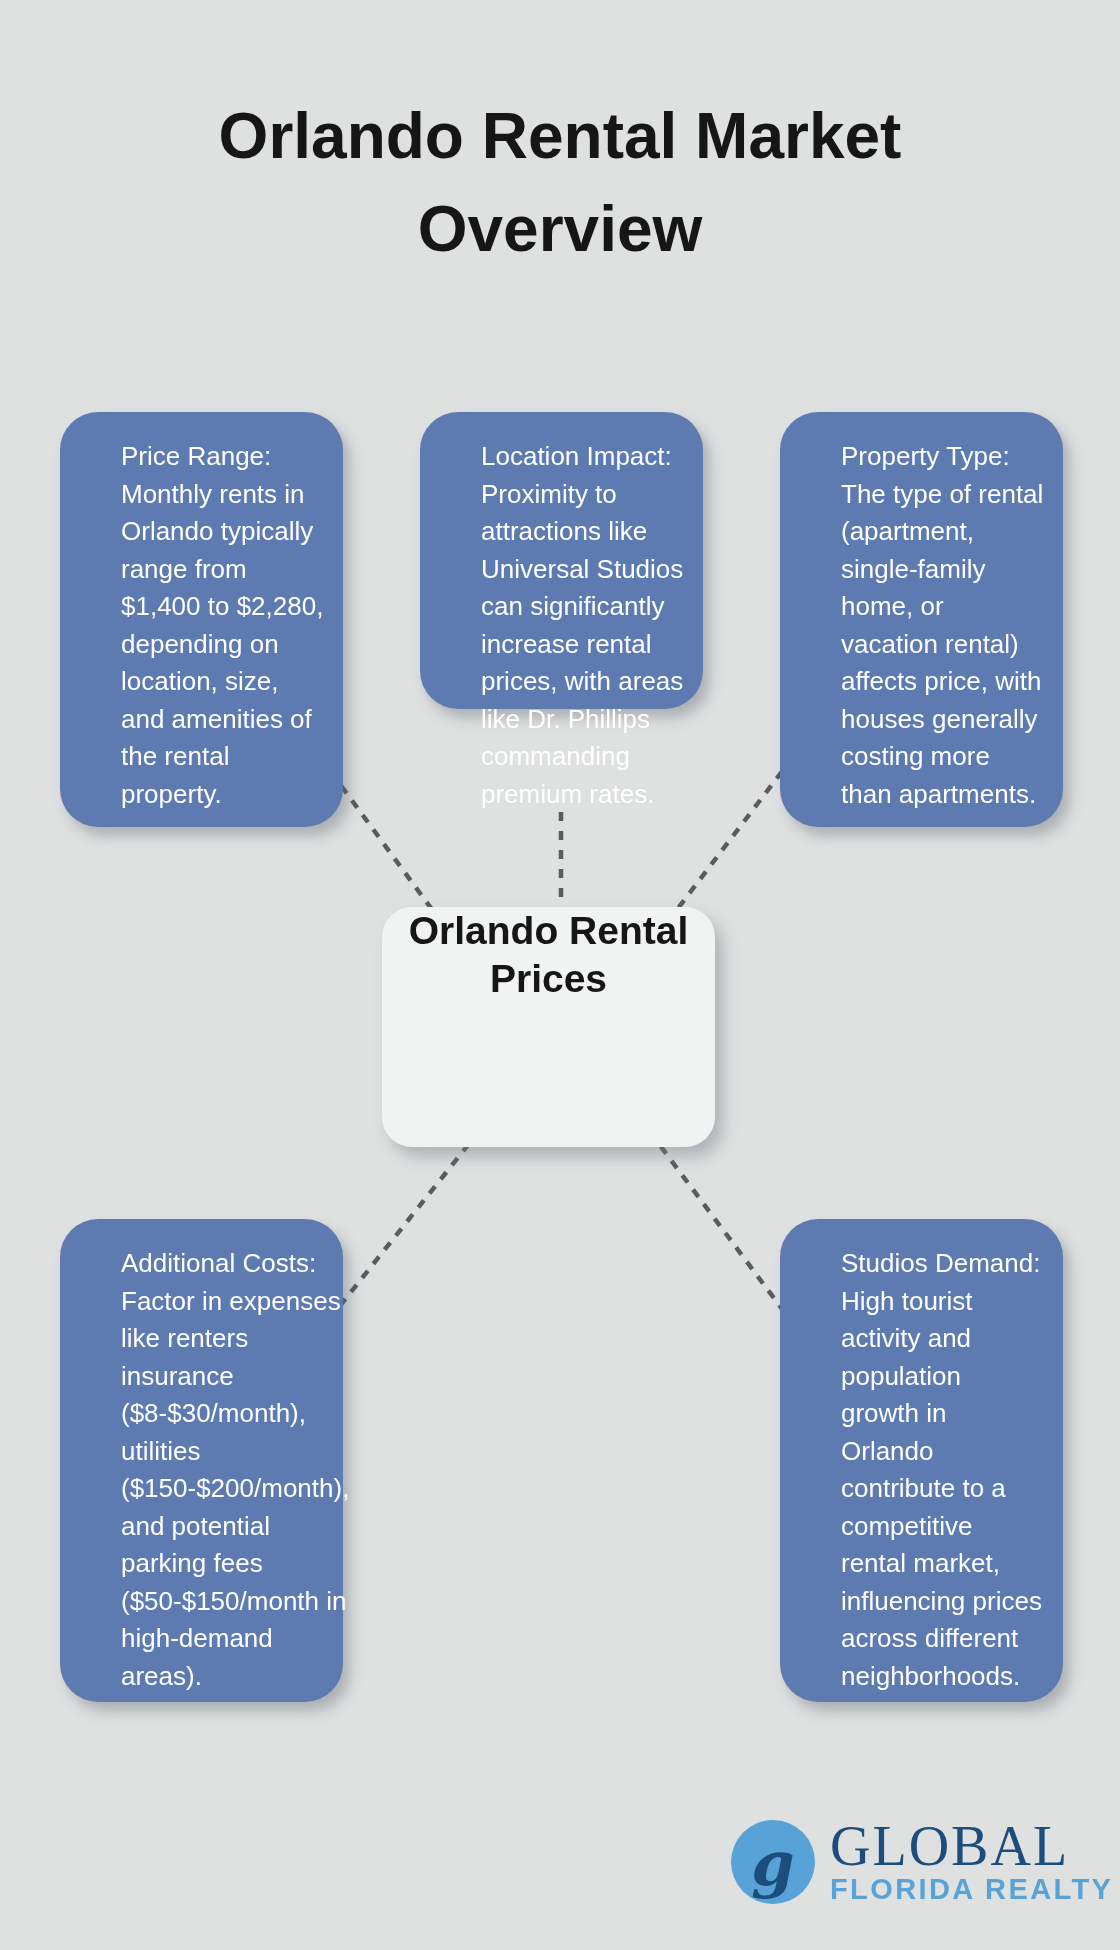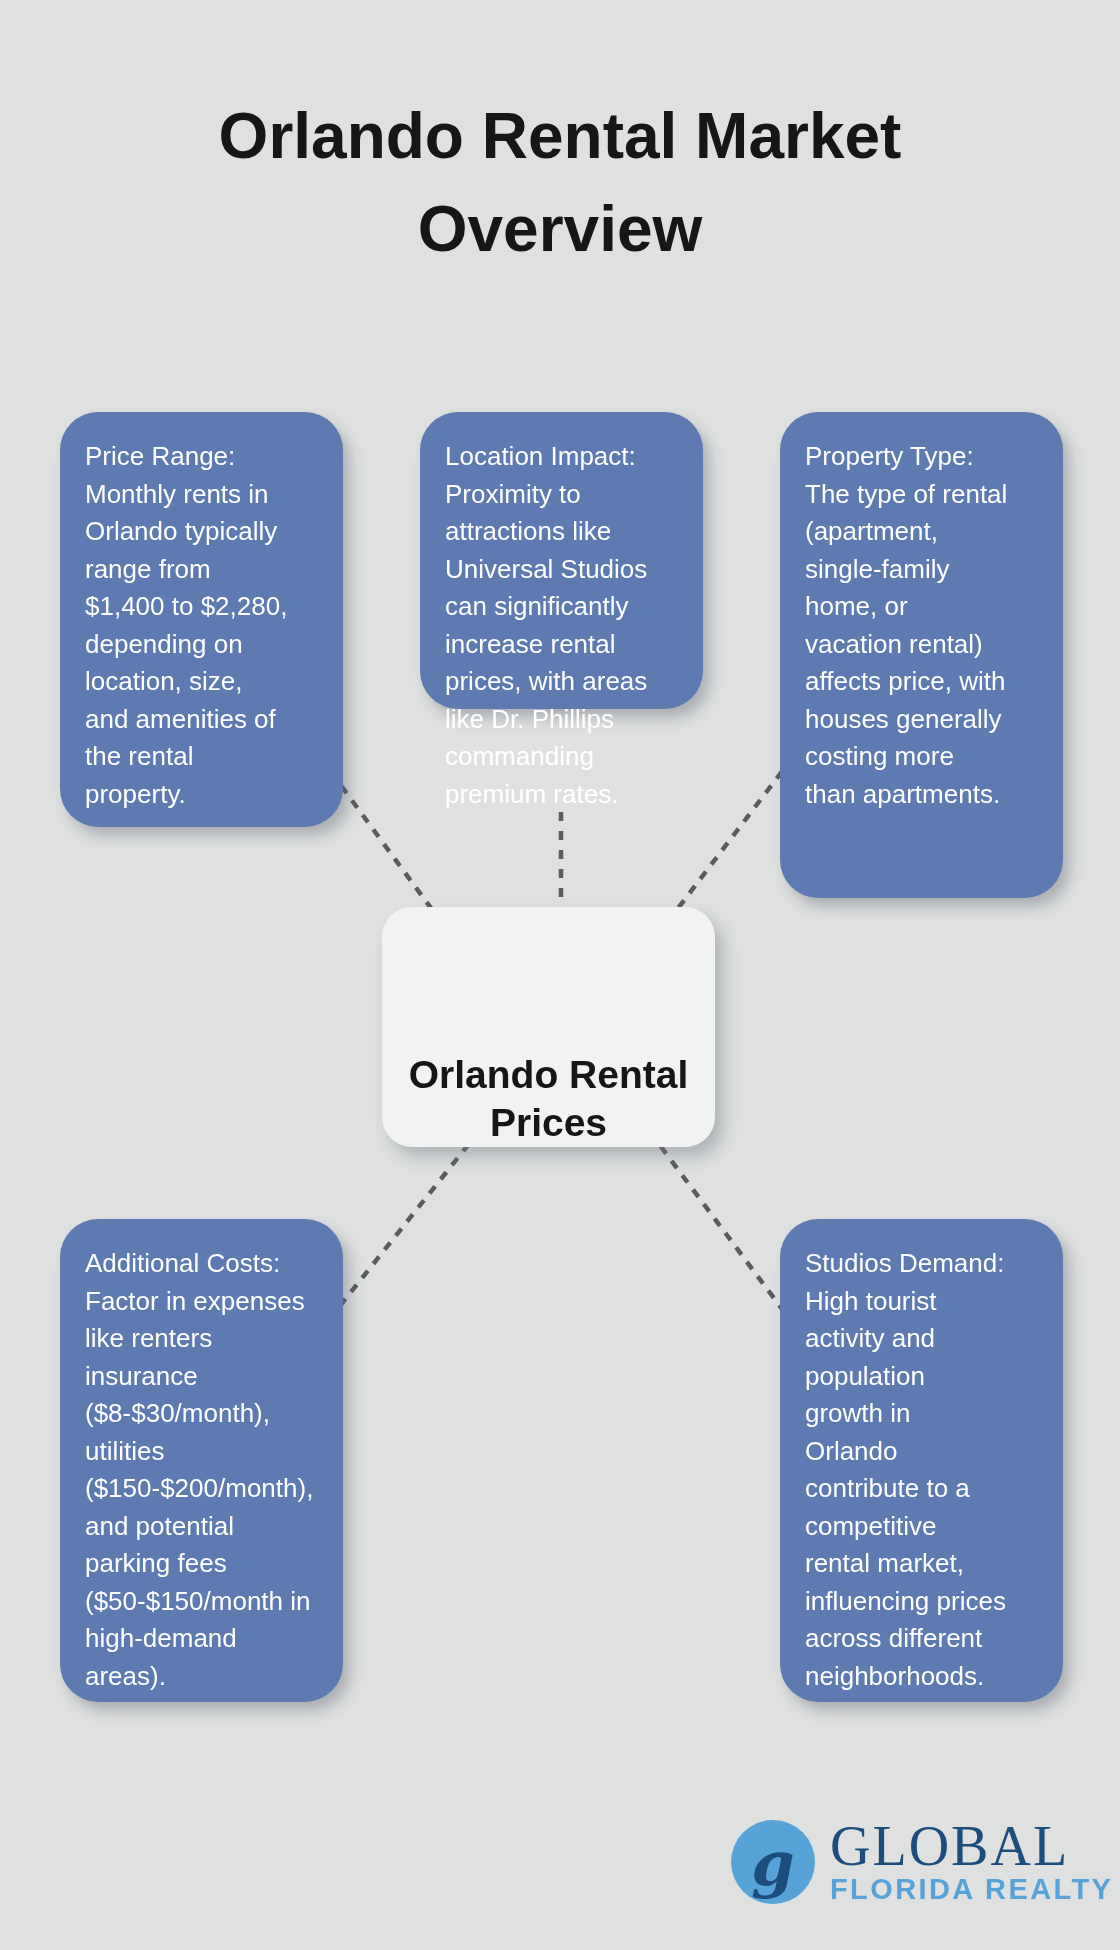--- a/index.html
+++ b/index.html
@@ -40,42 +40,43 @@
     stroke:var(--connector_gray);
     stroke-width:4.5;
   }
   .card{
     position:absolute;
     width:283px;
     background:var(--card_blue);
     border-radius:38px;
     box-shadow:7px 9px 14px rgba(90,95,105,0.38);
     z-index:2;
+    padding-left:36px;
   }
   .card-text{
     padding:26px 12px 20px 25px;
     color:var(--card_text);
     font-size:26px;
     line-height:37.5px;
     white-space:pre;
   }
   .card-1{left:60px;top:400px;height:415px;}
   .card-2{left:420px;top:400px;height:297px;}
-  .card-3{left:780px;top:400px;height:486px;}
+  .card-3{left:780px;top:400px;height:415px;}
   .card-4{left:60px;top:1207px;height:483px;}
   .card-5{left:780px;top:1207px;height:483px;}
   .node{
     position:absolute;
     left:382px;top:895px;
     width:333px;height:240px;
     background:var(--node_bg);
     border-radius:30px;
     box-shadow:8px 10px 16px rgba(120,124,130,0.45);
     z-index:3;
-    display:flex;align-items:flex-end;justify-content:center;
+    display:flex;align-items:flex-start;justify-content:center;
   }
   .node-text{
     font-size:39px;
     line-height:48px;
     font-weight:bold;
     color:var(--title_text);
     text-align:center;
     white-space:pre-line;
   }
   .logo{

